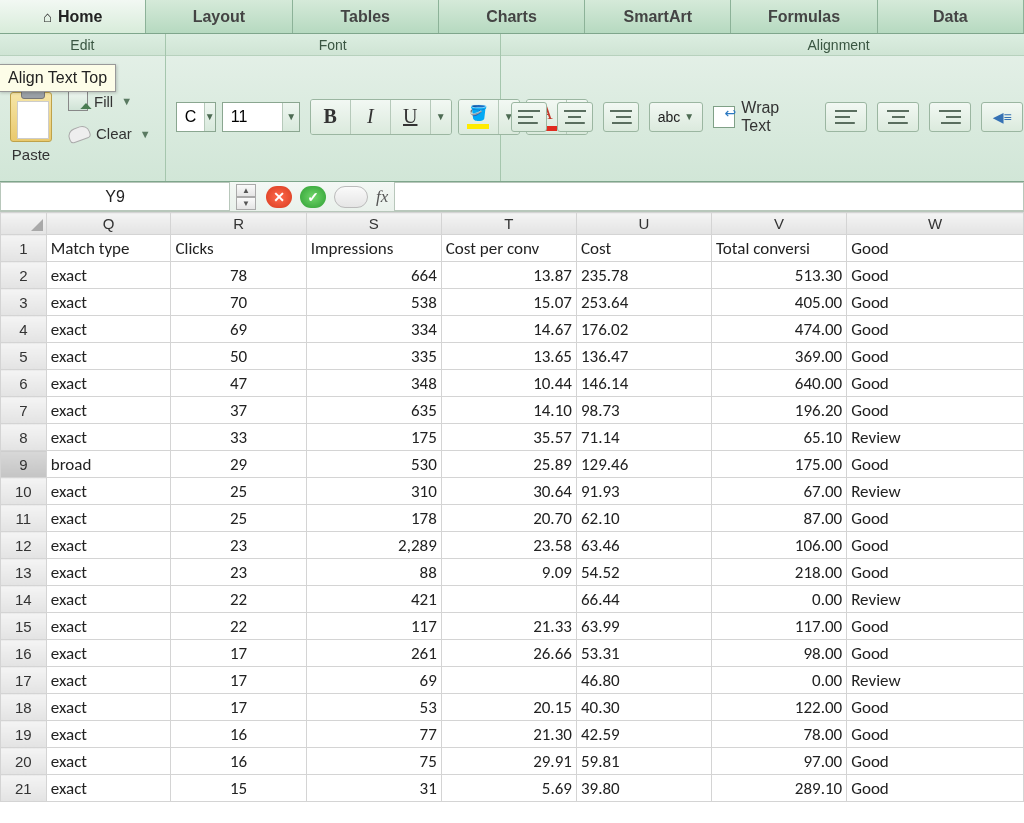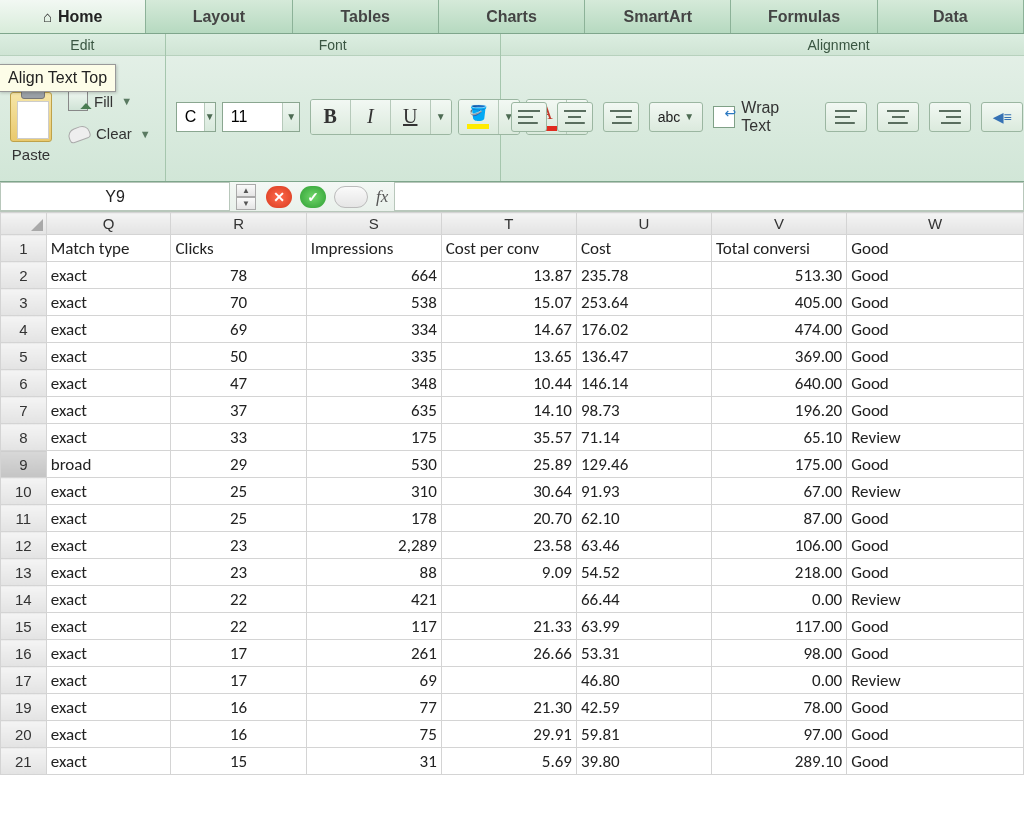--- a/index.html
+++ b/index.html
@@ -707,20 +707,30 @@
         <th>17</th>
         <td class="col-Q">exact</td>
         <td class="col-R">17</td>
         <td class="col-S">69</td>
         <td class="col-T"></td>
         <td class="col-U">46.80</td>
         <td class="col-V">0.00</td>
         <td class="col-W">Review</td>
       </tr>
       <tr>
+        <th>18</th>
+        <td class="col-Q">exact</td>
+        <td class="col-R">17</td>
+        <td class="col-S">53</td>
+        <td class="col-T">20.15</td>
+        <td class="col-U">40.30</td>
+        <td class="col-V">122.00</td>
+        <td class="col-W">Good</td>
+      </tr>
+      <tr>
         <th>19</th>
         <td class="col-Q">exact</td>
         <td class="col-R">16</td>
         <td class="col-S">77</td>
         <td class="col-T">21.30</td>
         <td class="col-U">42.59</td>
         <td class="col-V">78.00</td>
         <td class="col-W">Good</td>
       </tr>
       <tr>

